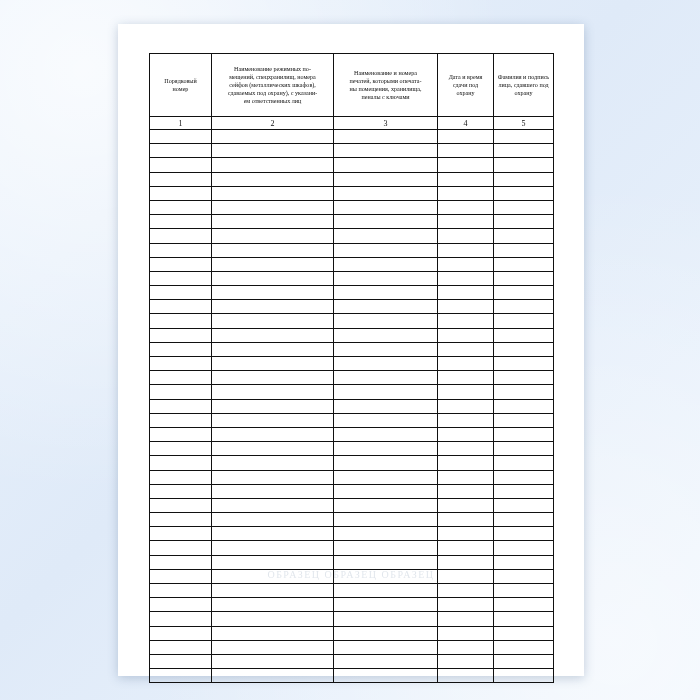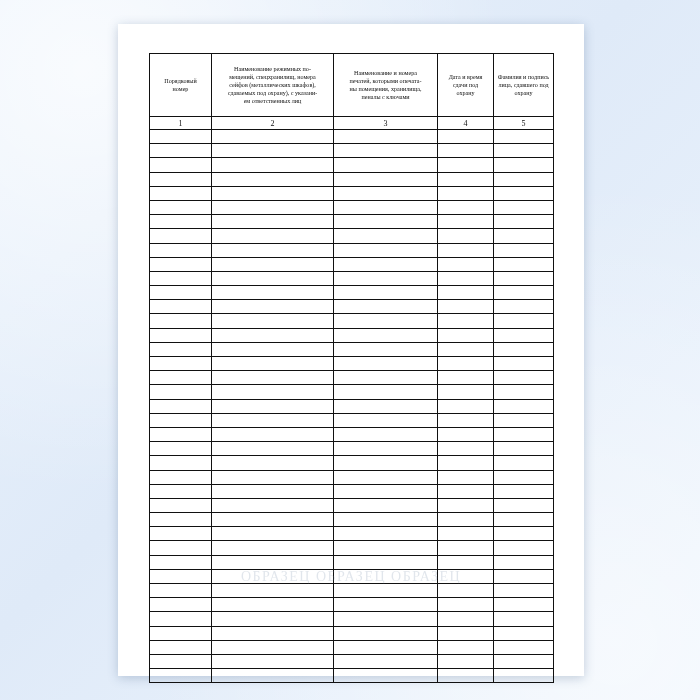--- a/index.html
+++ b/index.html
@@ -75,21 +75,21 @@
   .col2 { width: 122px; }
   .col3 { width: 104px; }
   .col4 { width: 56px; }
   .col5 { width: 60px; }
 
   .watermark {
     position: absolute;
     left: 50%;
     top: 545px;
     transform: translateX(-50%);
-    font-size: 14px;
+    font-size: 10px;
     letter-spacing: 1.5px;
     color: rgba(120, 140, 170, 0.22);
     white-space: nowrap;
     pointer-events: none;
     user-select: none;
   }
 </style>
 </head>
 <body>
 

